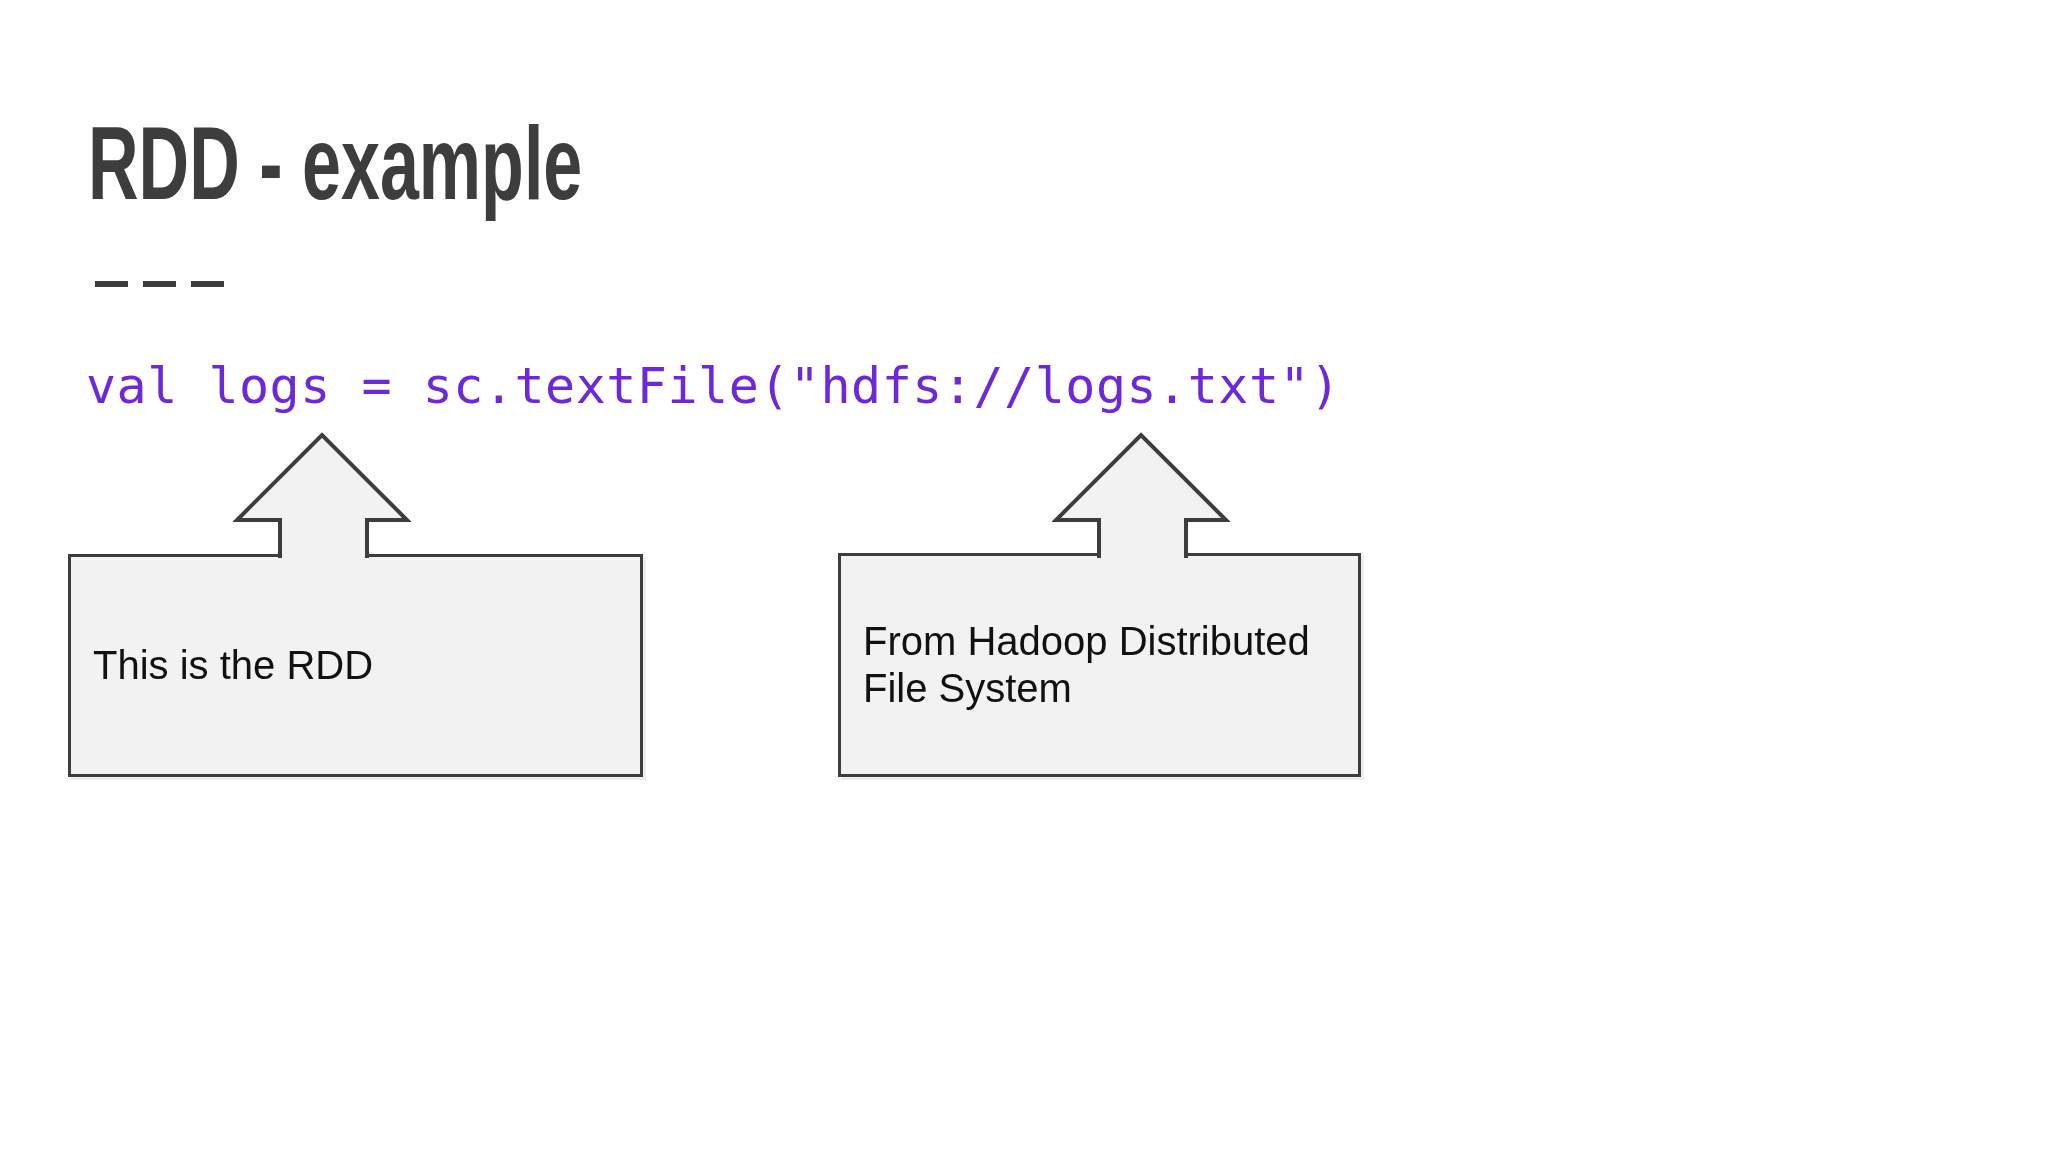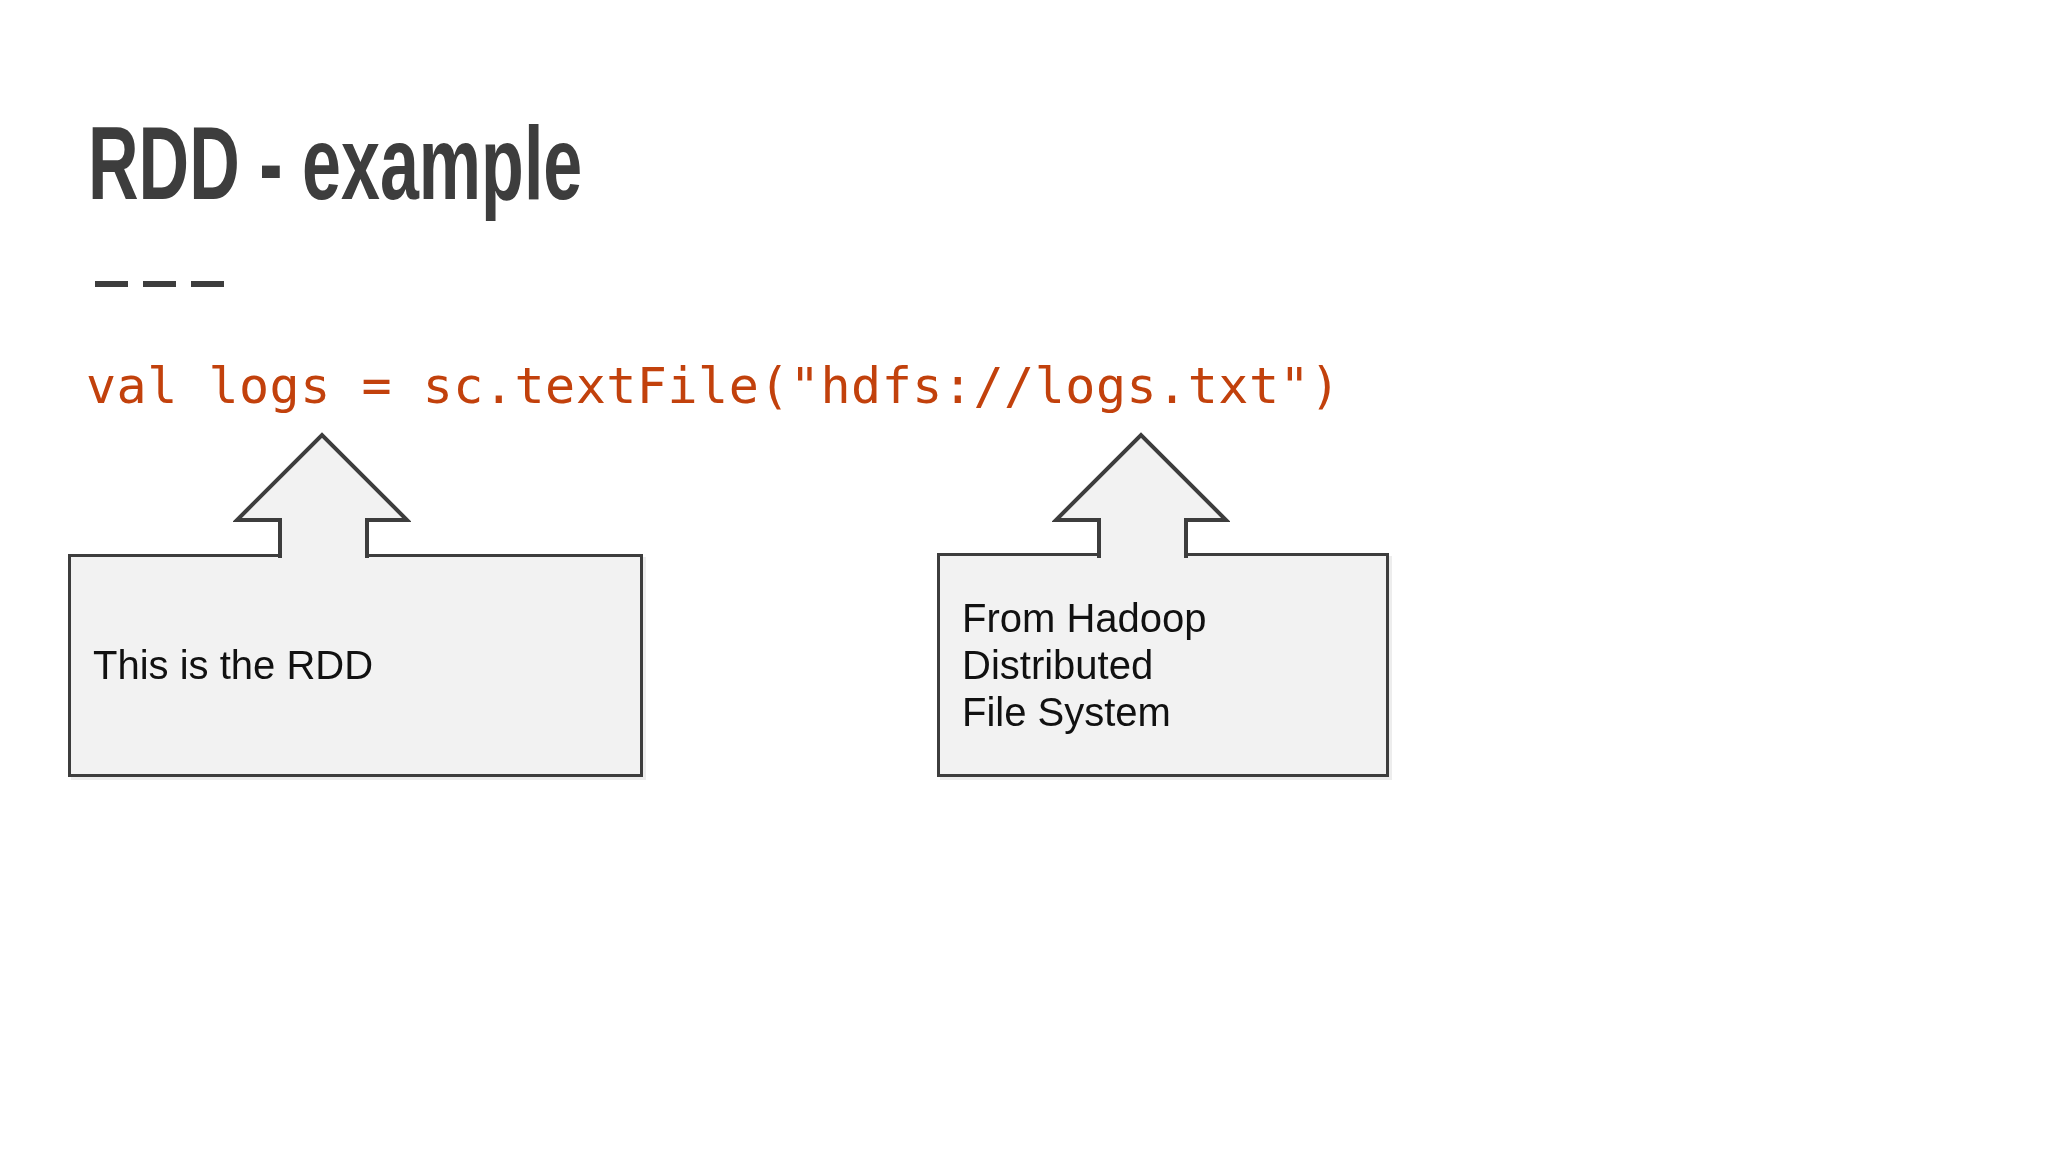--- a/index.html
+++ b/index.html
@@ -48,21 +48,21 @@
 
   
   .code-line {
     position: absolute;
     left: 86px;
     top: 356px;
     font-family: "DejaVu Sans Mono", "Liberation Mono", monospace;
     font-size: 50px;
     line-height: 60px;
     letter-spacing: 0.5px;
-    color: #c2410c;
+    color: #6d28d9;
     white-space: pre;
   }
 
   
   .callout-box {
     position: absolute;
     box-sizing: border-box;
     background: #f2f2f2;
     border: 3px solid #3d3d3d;
     box-shadow: 3px 3px 0 rgba(0,0,0,0.07);
@@ -76,23 +76,23 @@
     white-space: pre-line;
   }
   .box-left {
     left: 68px;
     top: 554px;
     width: 575px;
     height: 223px;
   }
   .box-left .label { padding-left: 22px; }
   .box-right {
-    left: 937px;
+    left: 838px;
     top: 553px;
-    width: 452px;
+    width: 523px;
     height: 224px;
   }
   .box-right .label { padding-left: 22px; padding-right: 40px; }
 
   
   .up-arrow {
     position: absolute;
     width: 178px;
     height: 129px;
   }

